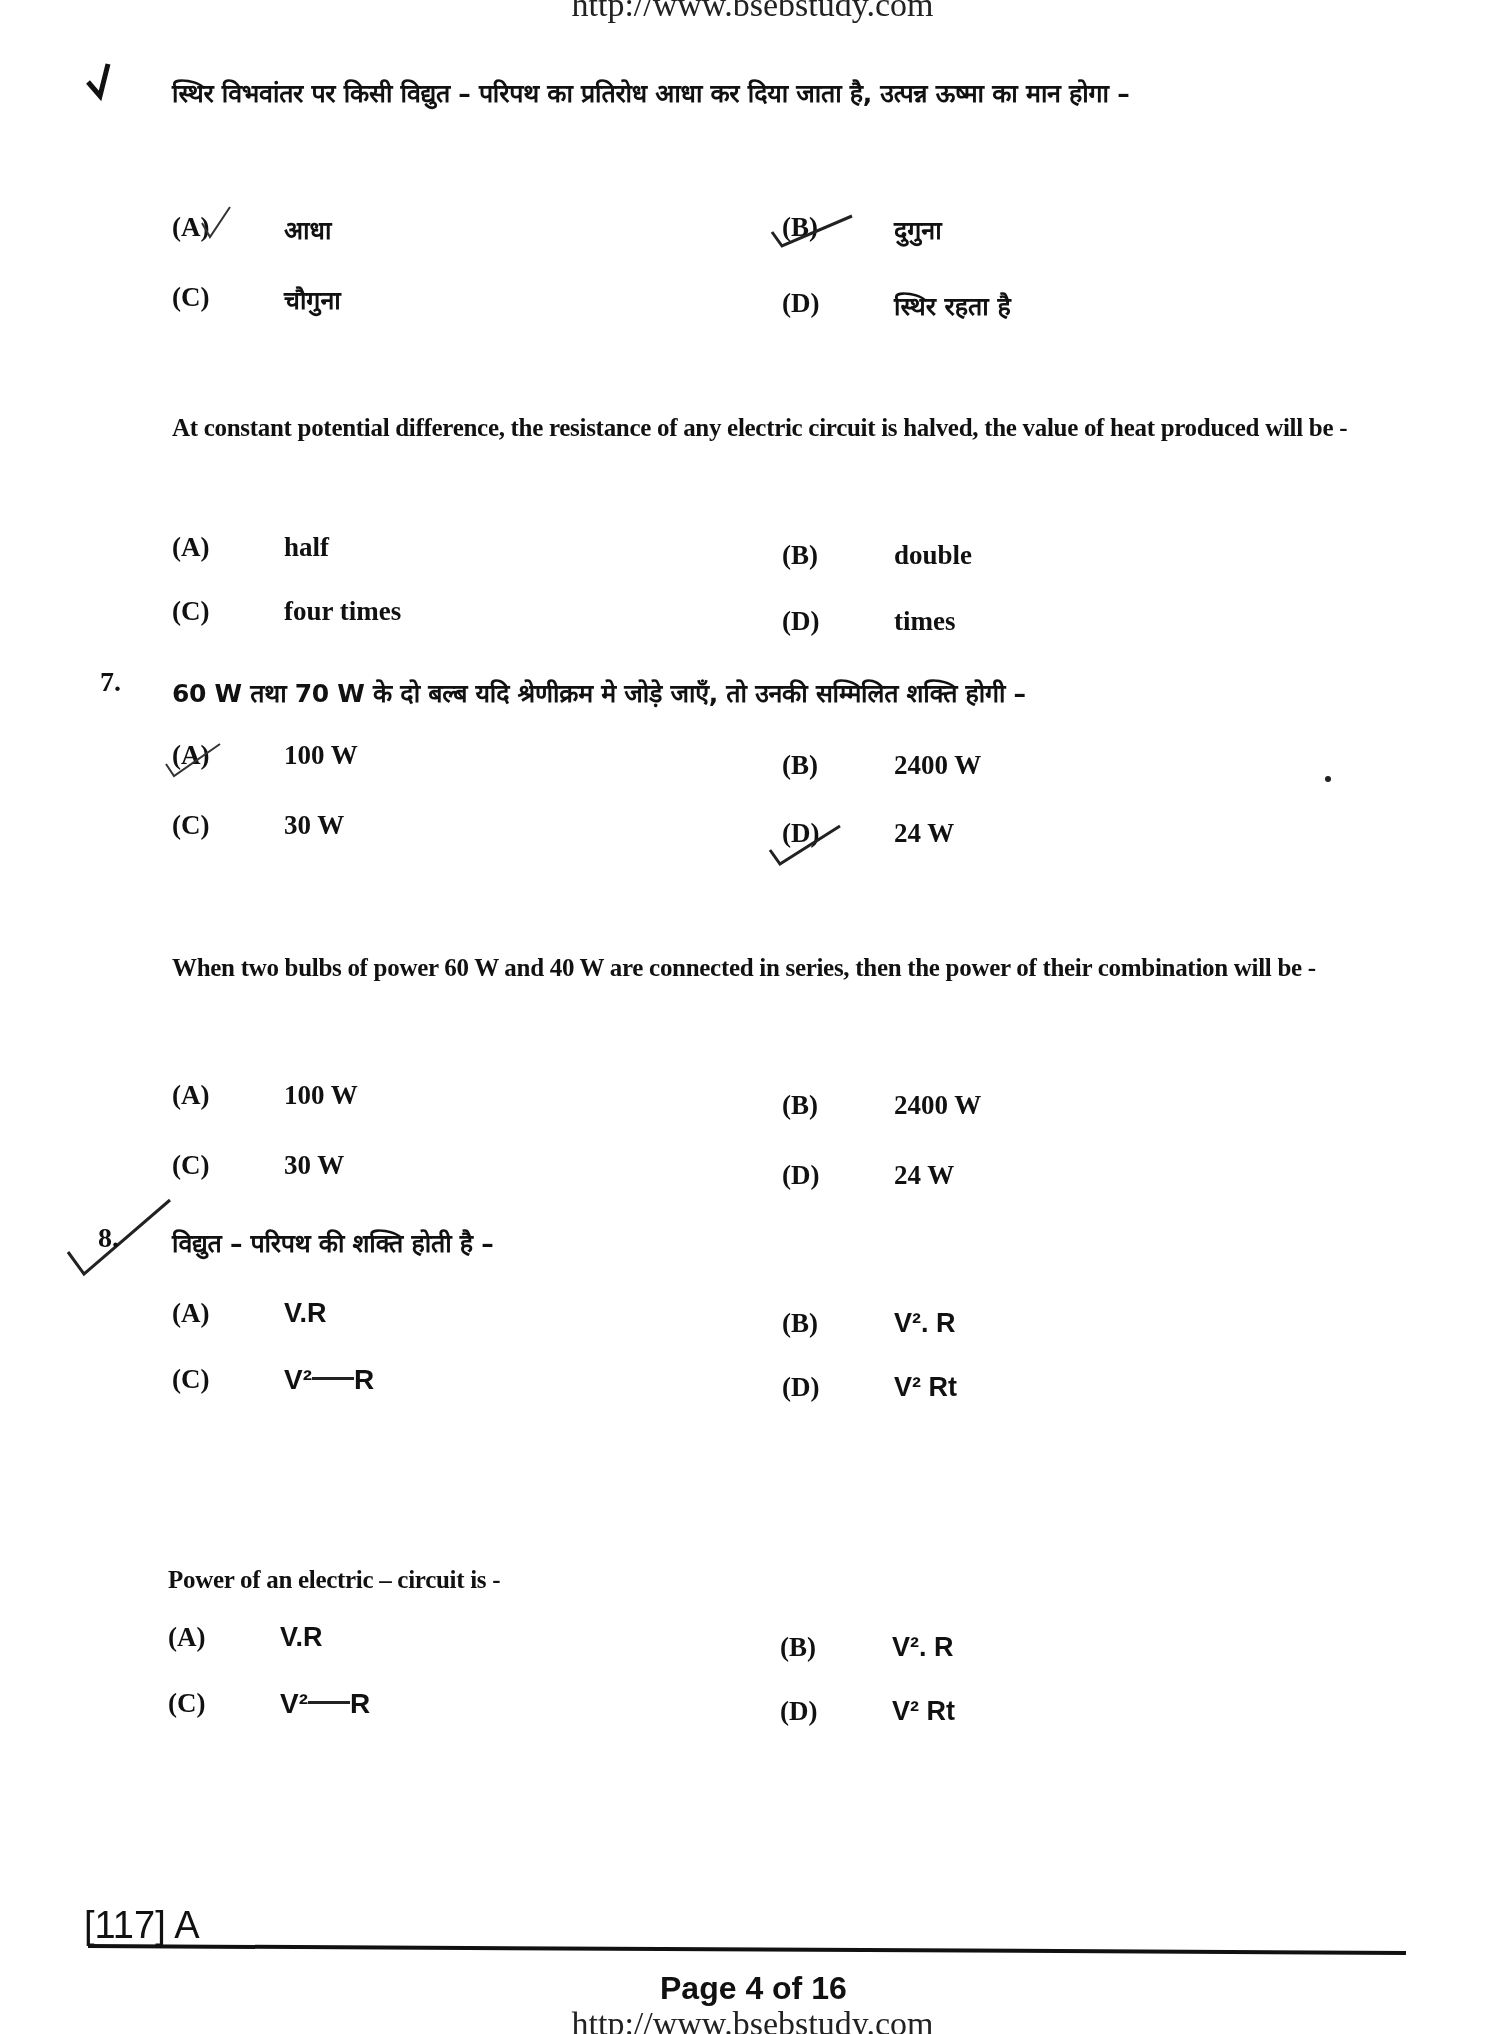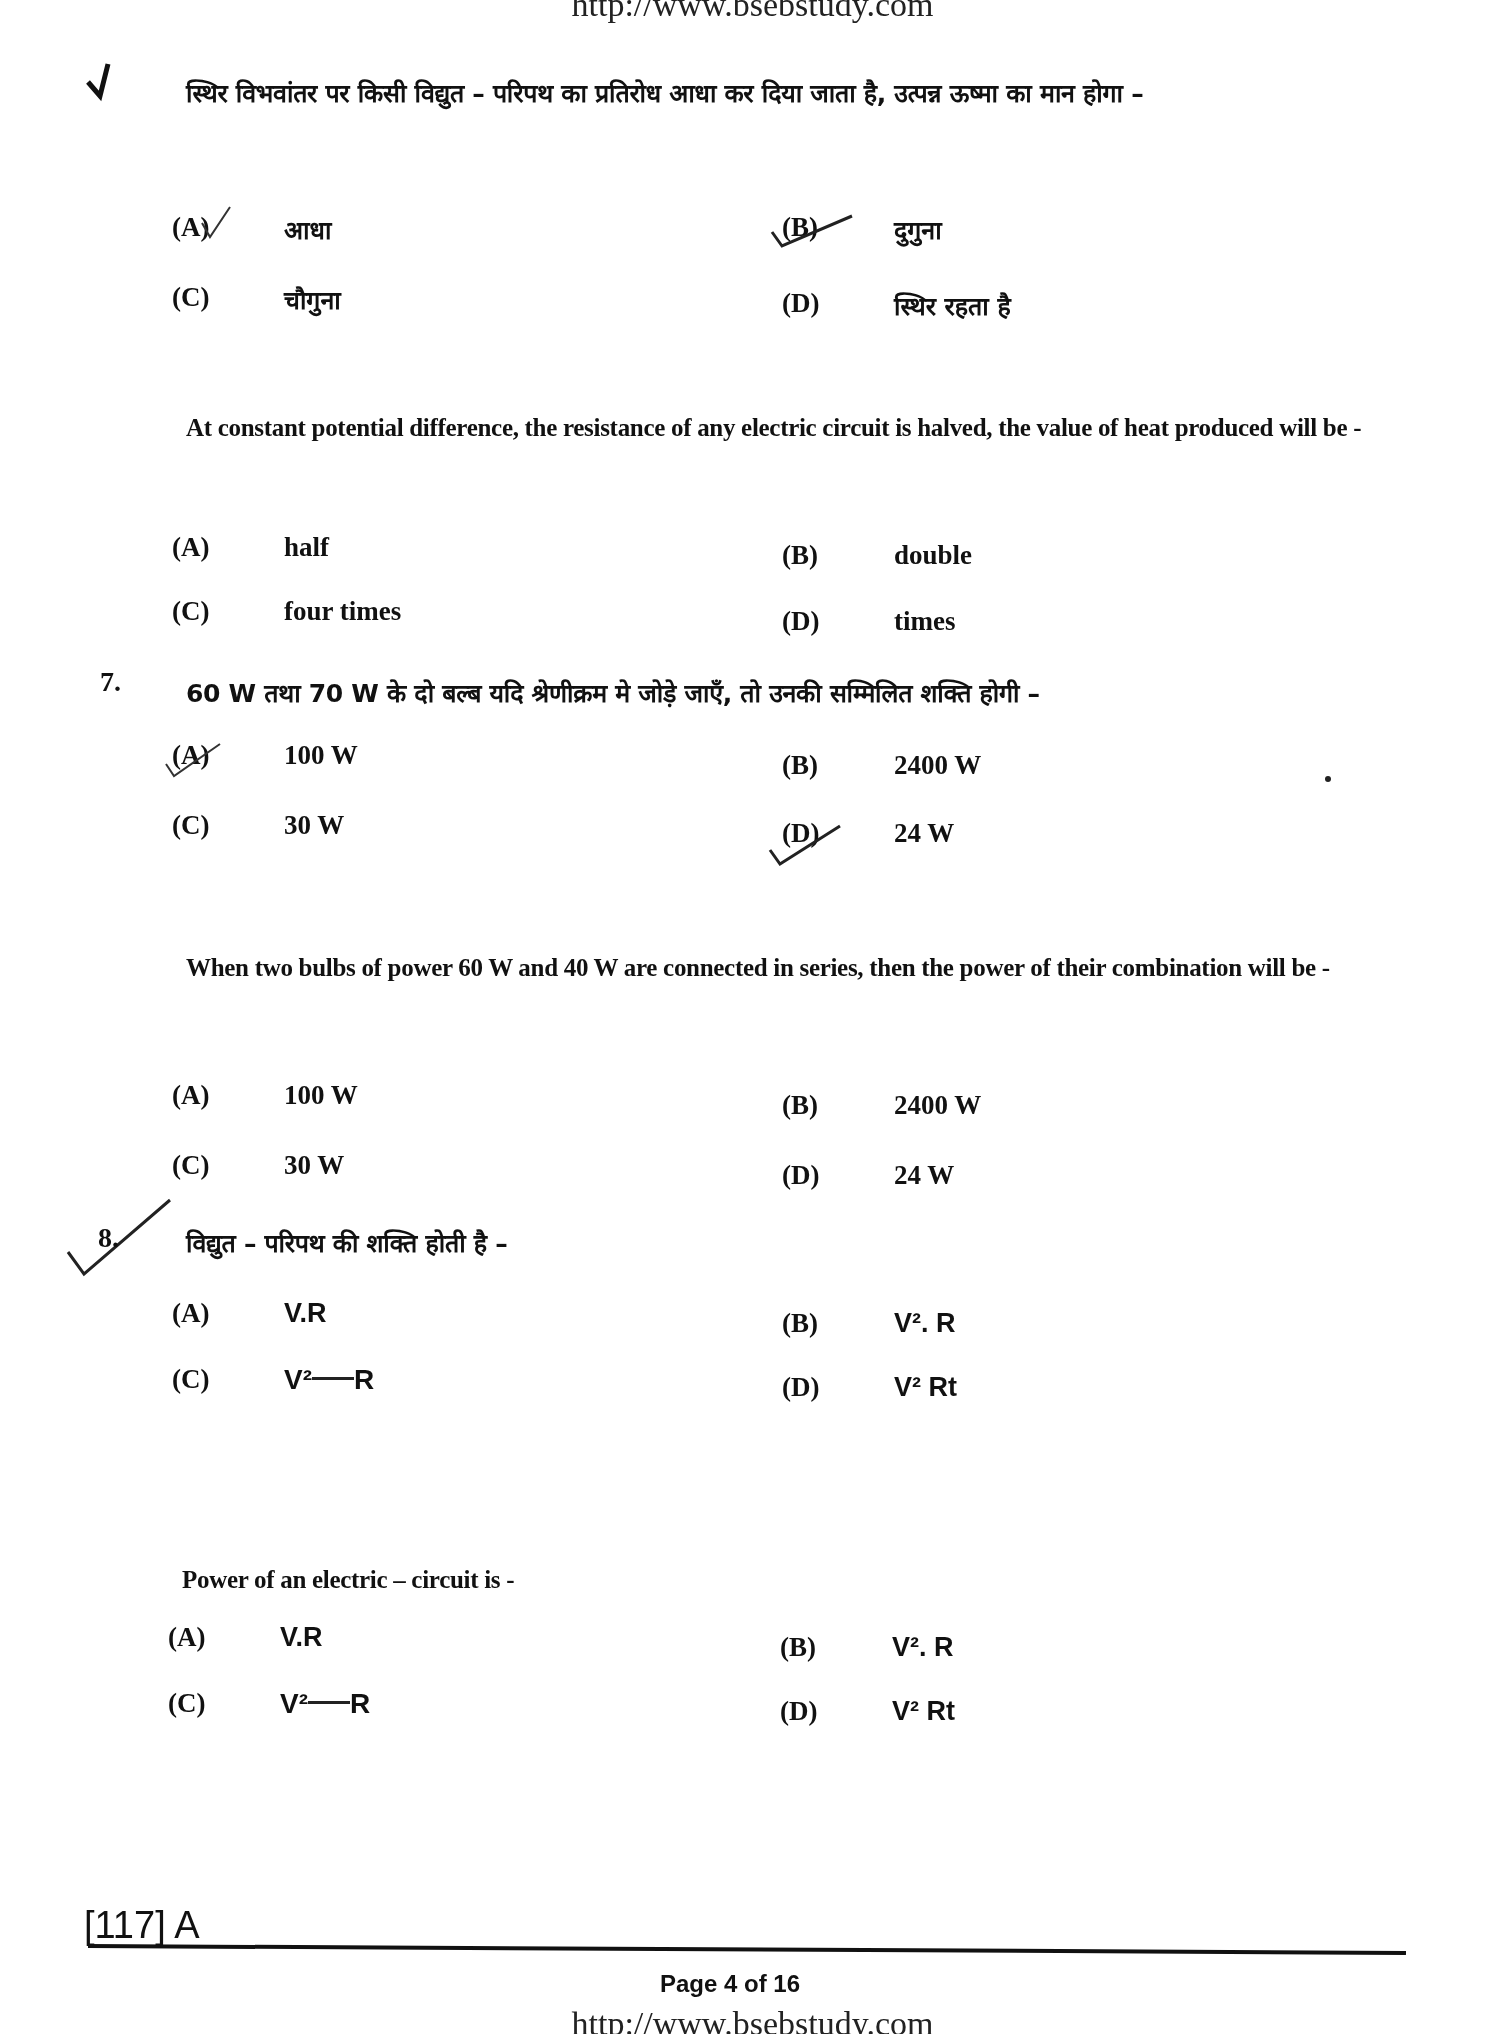--- a/index.html
+++ b/index.html
@@ -1,32 +1,32 @@
 <!DOCTYPE html>
 <html><head>
 <meta charset="utf-8">
 <style>
   html,body{margin:0;padding:0;background:#fff;}
   body{width:1505px;height:2034px;position:relative;overflow:hidden;color:#111;
        font-family:"Liberation Serif","DejaVu Serif",serif;}
   .abs{position:absolute;}
   .url-top{top:-14px;left:0;width:1505px;text-align:center;font-size:34px;color:#222;}
   .url-bot{top:2005px;left:0;width:1505px;text-align:center;font-size:34px;color:#222;}
-  .qtext{font-size:28px;font-weight:bold;line-height:56px;letter-spacing:-0.3px;margin-left:14px;}
+  .qtext{font-size:28px;font-weight:bold;line-height:56px;letter-spacing:-0.3px;}
   .hi{font-family:"DejaVu Sans",sans-serif;font-size:25px;font-weight:bold;}
   .en{font-family:"Liberation Serif",serif;font-size:25px;font-weight:bold;}
   .qnum{font-size:28px;font-weight:bold;}
   .opt{font-size:27px;font-weight:bold;display:flex;}
   .opt .lbl{width:112px;}
   .frac{display:inline-flex;align-items:center;font-family:"Liberation Sans",sans-serif;font-weight:bold;font-size:28px;}
   .frac .bar{width:42px;height:3px;background:#222;margin:6px 0 10px 0;}
   .sans{font-family:"Liberation Sans",sans-serif;text-align:right;}
   .footer-line{left:88px;top:1944px;width:1318px;height:4px;background:#111;transform:rotate(0.3deg);transform-origin:left;}
   .code{left:84px;top:1904px;font-family:"Liberation Sans",sans-serif;font-size:38px;}
-  .pageno{left:660px;top:1970px;font-family:"Liberation Sans",sans-serif;font-size:24px;font-weight:bold;}
+  .pageno{left:660px;top:1970px;font-family:"Liberation Sans",sans-serif;font-size:32px;font-weight:bold;}
   svg.tick{position:absolute;overflow:visible;}
 </style>
 </head>
 <body>
 
 <div class="abs url-top">http://www.bsebstudy.com</div>
 
 <svg class="tick" style="left:84px;top:62px" width="40" height="50">
     <path d="M4 20 L16 34 L24 2" stroke="#111" stroke-width="5" fill="none"></path>
   </svg>

